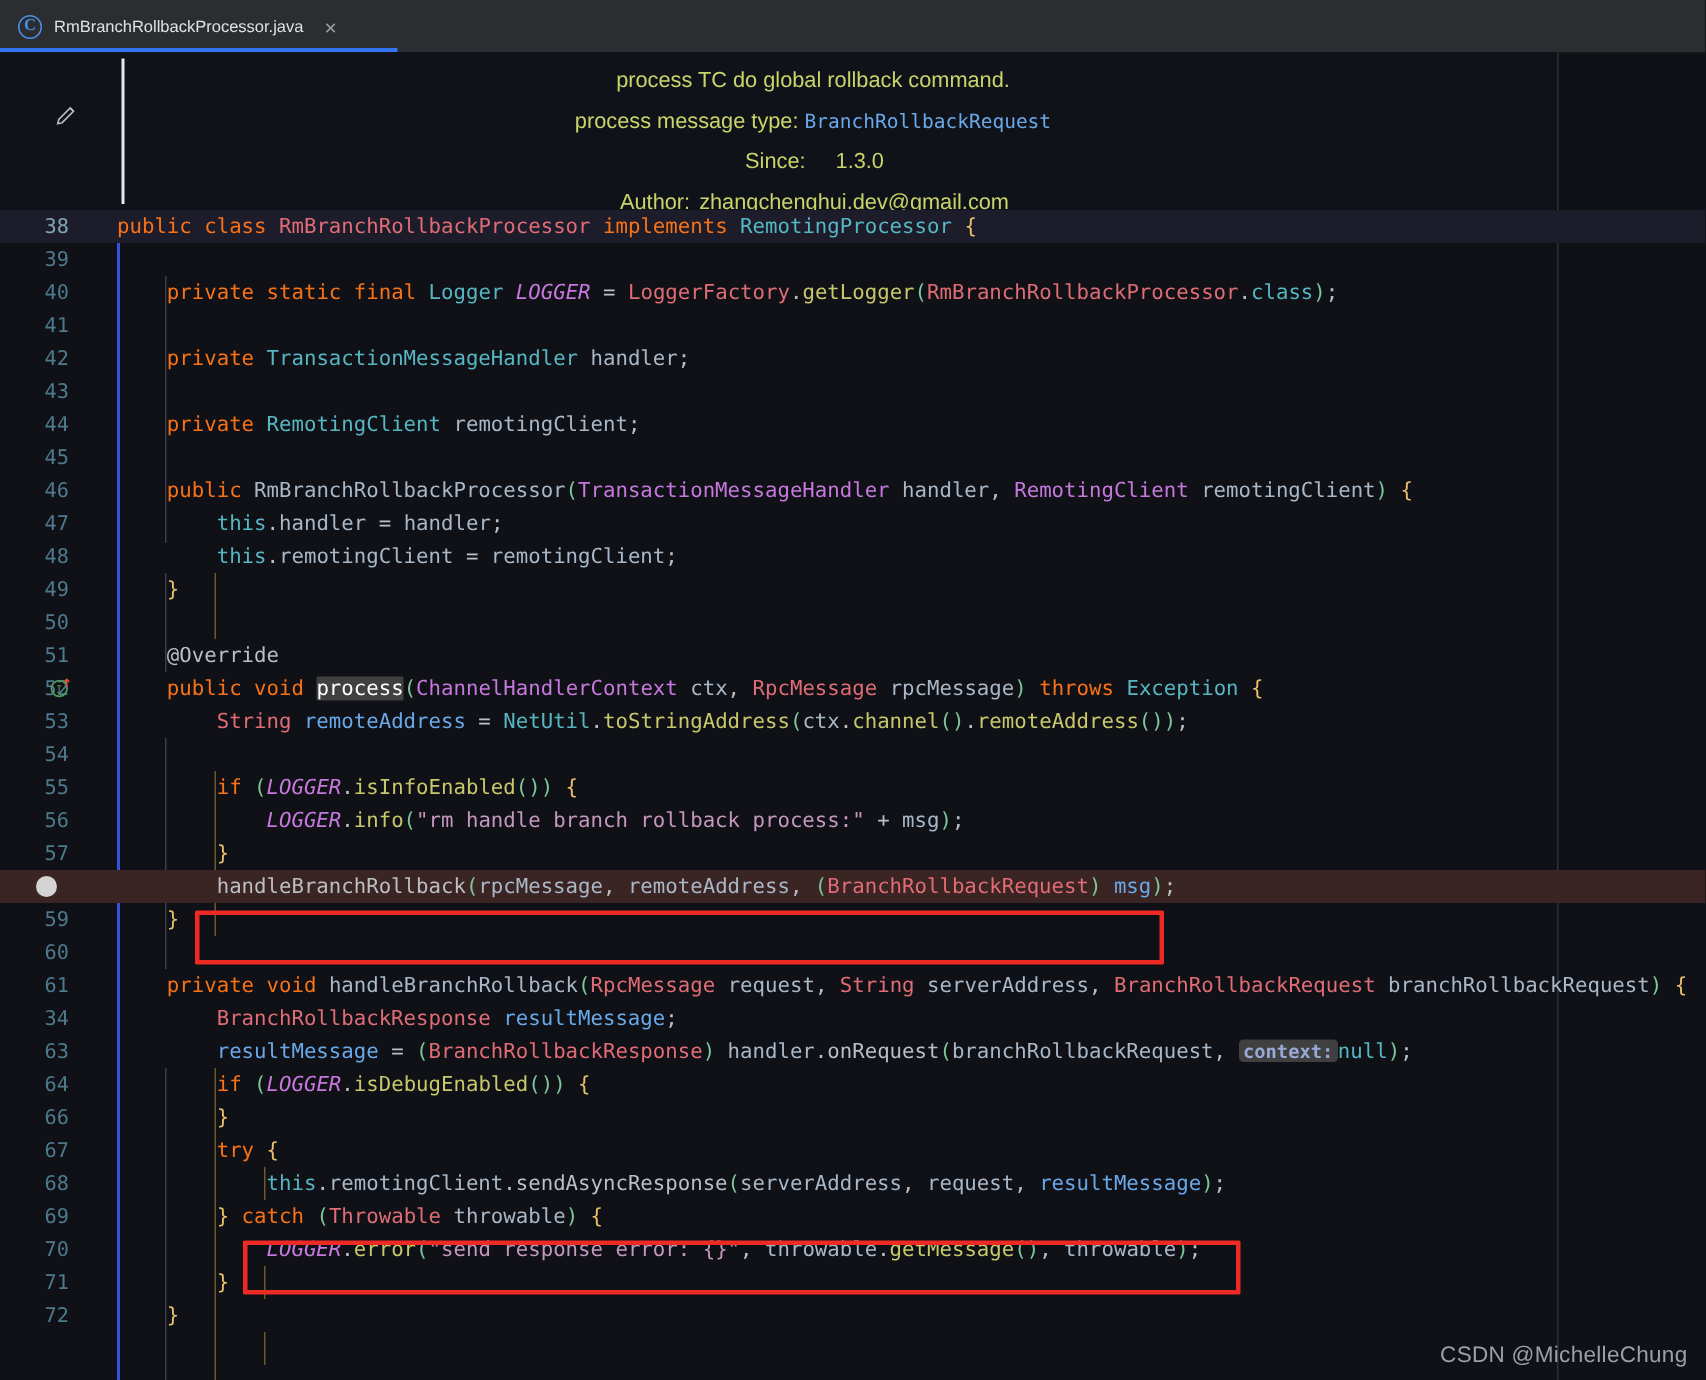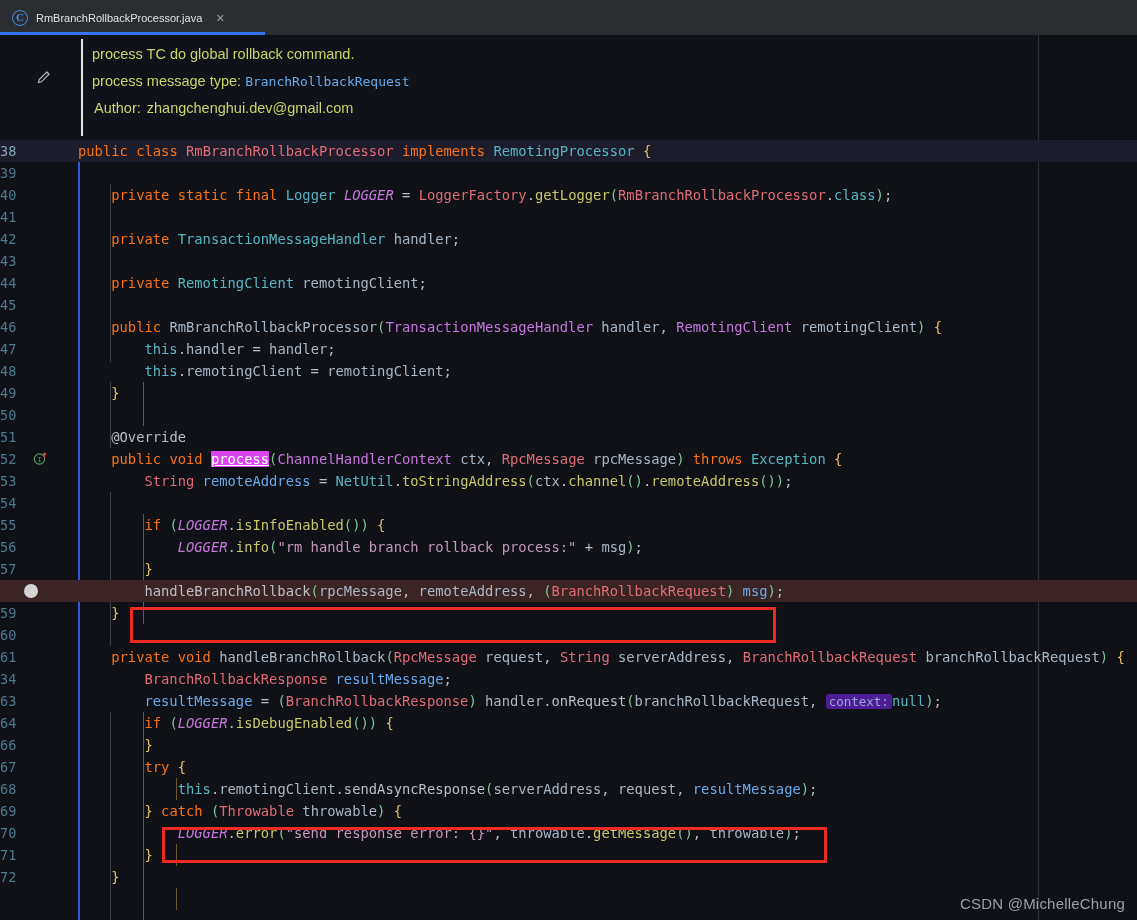--- a/index.html
+++ b/index.html
@@ -88,40 +88,41 @@
     width:18px;height:18px;
     color:#b9bcc2;
     font-size:14px;
     transform:rotate(0deg);
   }
   .doc-lines{
     position:absolute;top:6px;left:92px;width:900px;
     font-family:"Liberation Sans",sans-serif;
   }
   .doc-line{
-    color:#c9d46a;font-size:14.5px;line-height:27px;white-space:nowrap;
+    color:#c9d46a;font-size:14.5px;line-height:27px;white-space:nowrap;text-align:center;
   }
   .doc-line .mono{
     font-family:"DejaVu Sans Mono",monospace;
     font-size:13px;color:#6aa9e9;
   }
   .doc-line .lbl{color:#c9d46a;}
   .doc-line .val{color:#c9d46a;}
   .doc-indent{padding-left:2px;}
 
   
   .rows{position:absolute;top:105px;left:0;width:1137px;}
   .row{
     position:relative;height:22px;width:1137px;
   }
   .row.current{background:#1d1c2b;}
   .row.hl{background:#3b2524;}
 
   .ln{
     position:absolute;left:0;top:0;width:46px;height:22px;
+    text-align:right;
     color:#4e7a8e;
     font-family:"DejaVu Sans Mono",monospace;
     font-size:13.5px;line-height:22px;
   }
   .row.current .ln{color:#7fa5b5;}
   .code{
     position:absolute;left:78px;top:0;height:22px;
     white-space:pre;
     font-family:"DejaVu Sans Mono",monospace;
     font-size:13.8px;line-height:22px;
@@ -147,29 +148,29 @@
   .str  {color:#c497bd;}     
   .var  {color:#a9b7c6;}     
   .par  {color:#7ec699;}     
   .pun  {color:#bcbec4;}     
   .brc  {color:#e8bf6a;}     
   .ann  {color:#bcbec4;}     
   .loc  {color:#6aa9e9;}     
   .ital {font-style:italic;}
 
   .hl-word{
-    background:#d946ef;color:#ffffff;
+    background:#404040;color:#ffffff;
     border-radius:1px;
-    text-decoration:underline;
   }
   .inlay{
-    background:#4c1d95;color:#98a8d8;
+    background:#404040;color:#98a8d8;
     border-radius:3px;
     padding:0 3px;
     font-size:12.5px;
+    font-weight:bold;
   }
 
   .breakpoint{
     position:absolute;left:24px;top:4px;
     width:14px;height:14px;border-radius:50%;
     background:#d4d4d4;
   }
   .impl-icon{
     position:absolute;left:33px;top:3px;
     width:15px;height:15px;
@@ -214,20 +215,21 @@
     <div class="doc-pencil">
       <svg width="18" height="18" viewBox="0 0 18 18">
         <path d="M3.5 14.5 L4.2 11.6 L11.8 4 L14 6.2 L6.4 13.8 Z" fill="none" stroke="#b9bcc2" stroke-width="1.1"></path>
         <path d="M11.8 4 L14 6.2" stroke="#b9bcc2" stroke-width="1.1"></path>
       </svg>
     </div>
     <div class="doc-marker"></div>
     <div class="doc-lines">
       <div class="doc-line">process TC do global rollback command.</div>
       <div class="doc-line"><span class="lbl">process message type: </span><span class="mono">BranchRollbackRequest</span></div>
+      <div class="doc-line doc-indent"><span class="lbl">Since:</span><span style="display:inline-block;width:20px"></span><span class="val">1.3.0</span></div>
       <div class="doc-line doc-indent"><span class="lbl">Author:</span><span style="display:inline-block;width:6px"></span><span class="val">zhangchenghui.dev@gmail.com</span></div>
     </div>
   </div>
 
   <div class="caret-bar"></div>
 
   <div class="guide" style="top:149px;left:110px;height:178px;"></div>
   <div class="guide" style="top:347px;left:110px;height:66px;"></div>
   <div class="guide amber" style="top:347px;left:143px;height:44px;"></div>
   <div class="guide" style="top:457px;left:110px;height:154px;"></div>

